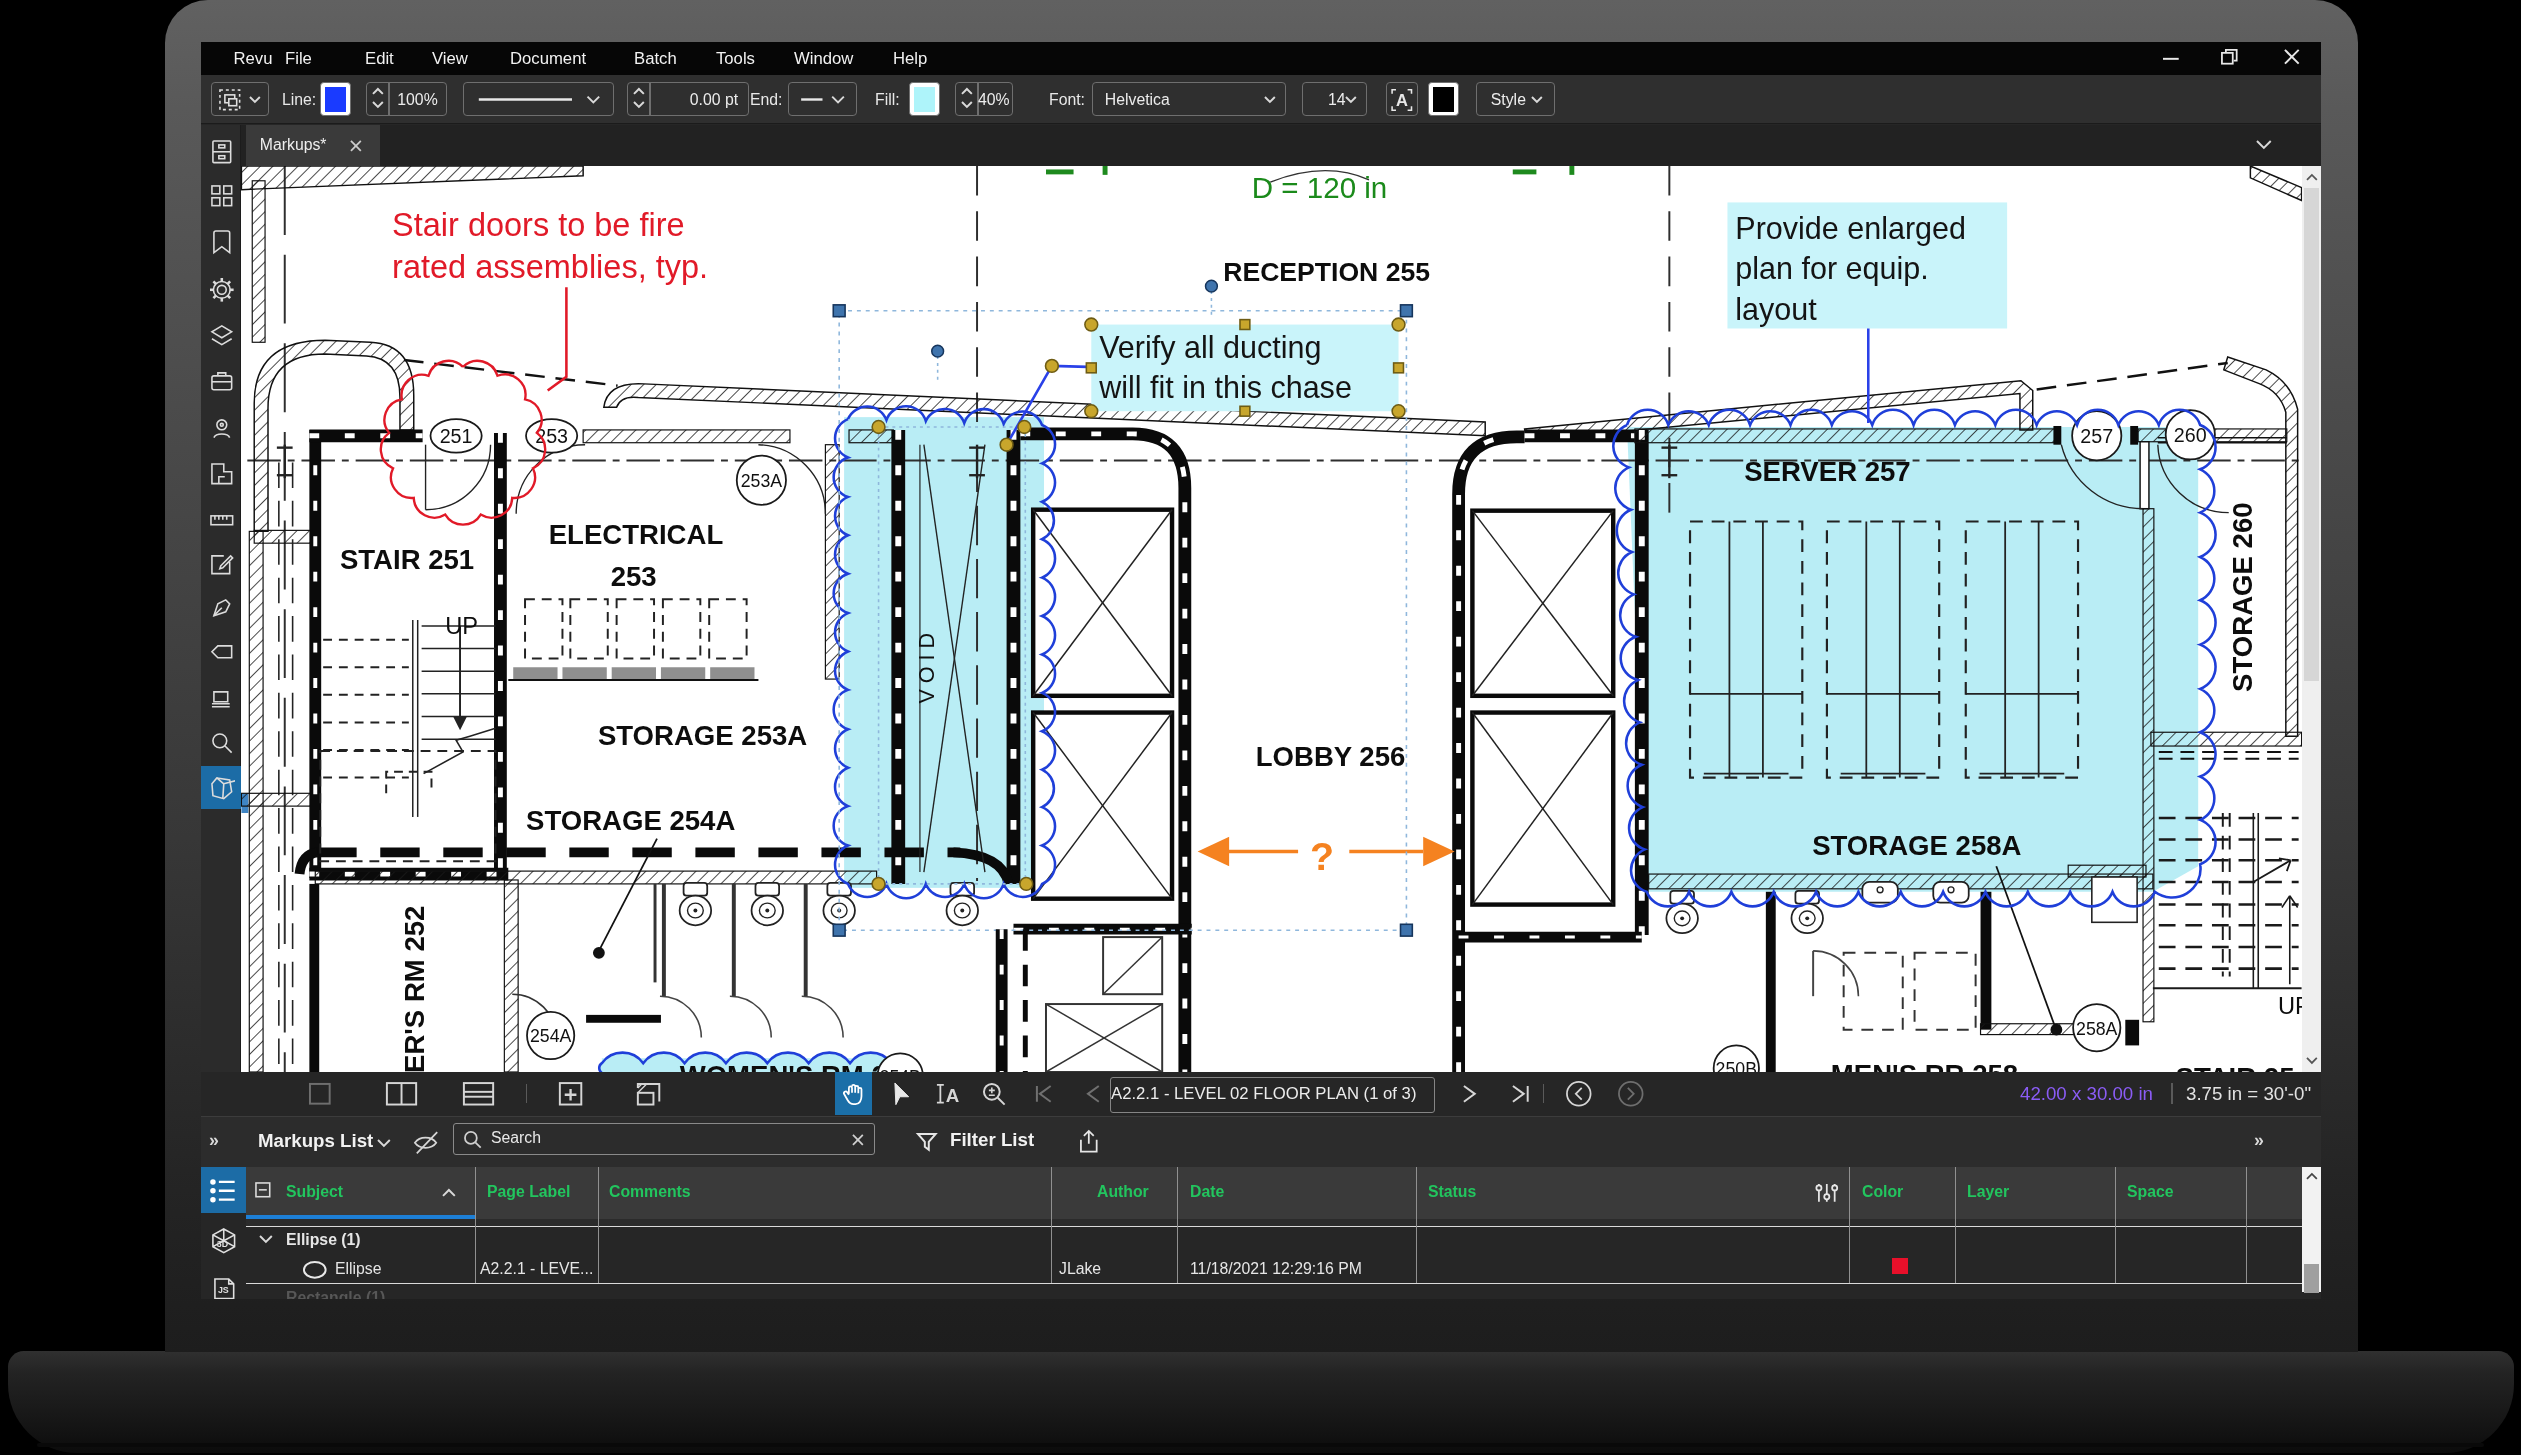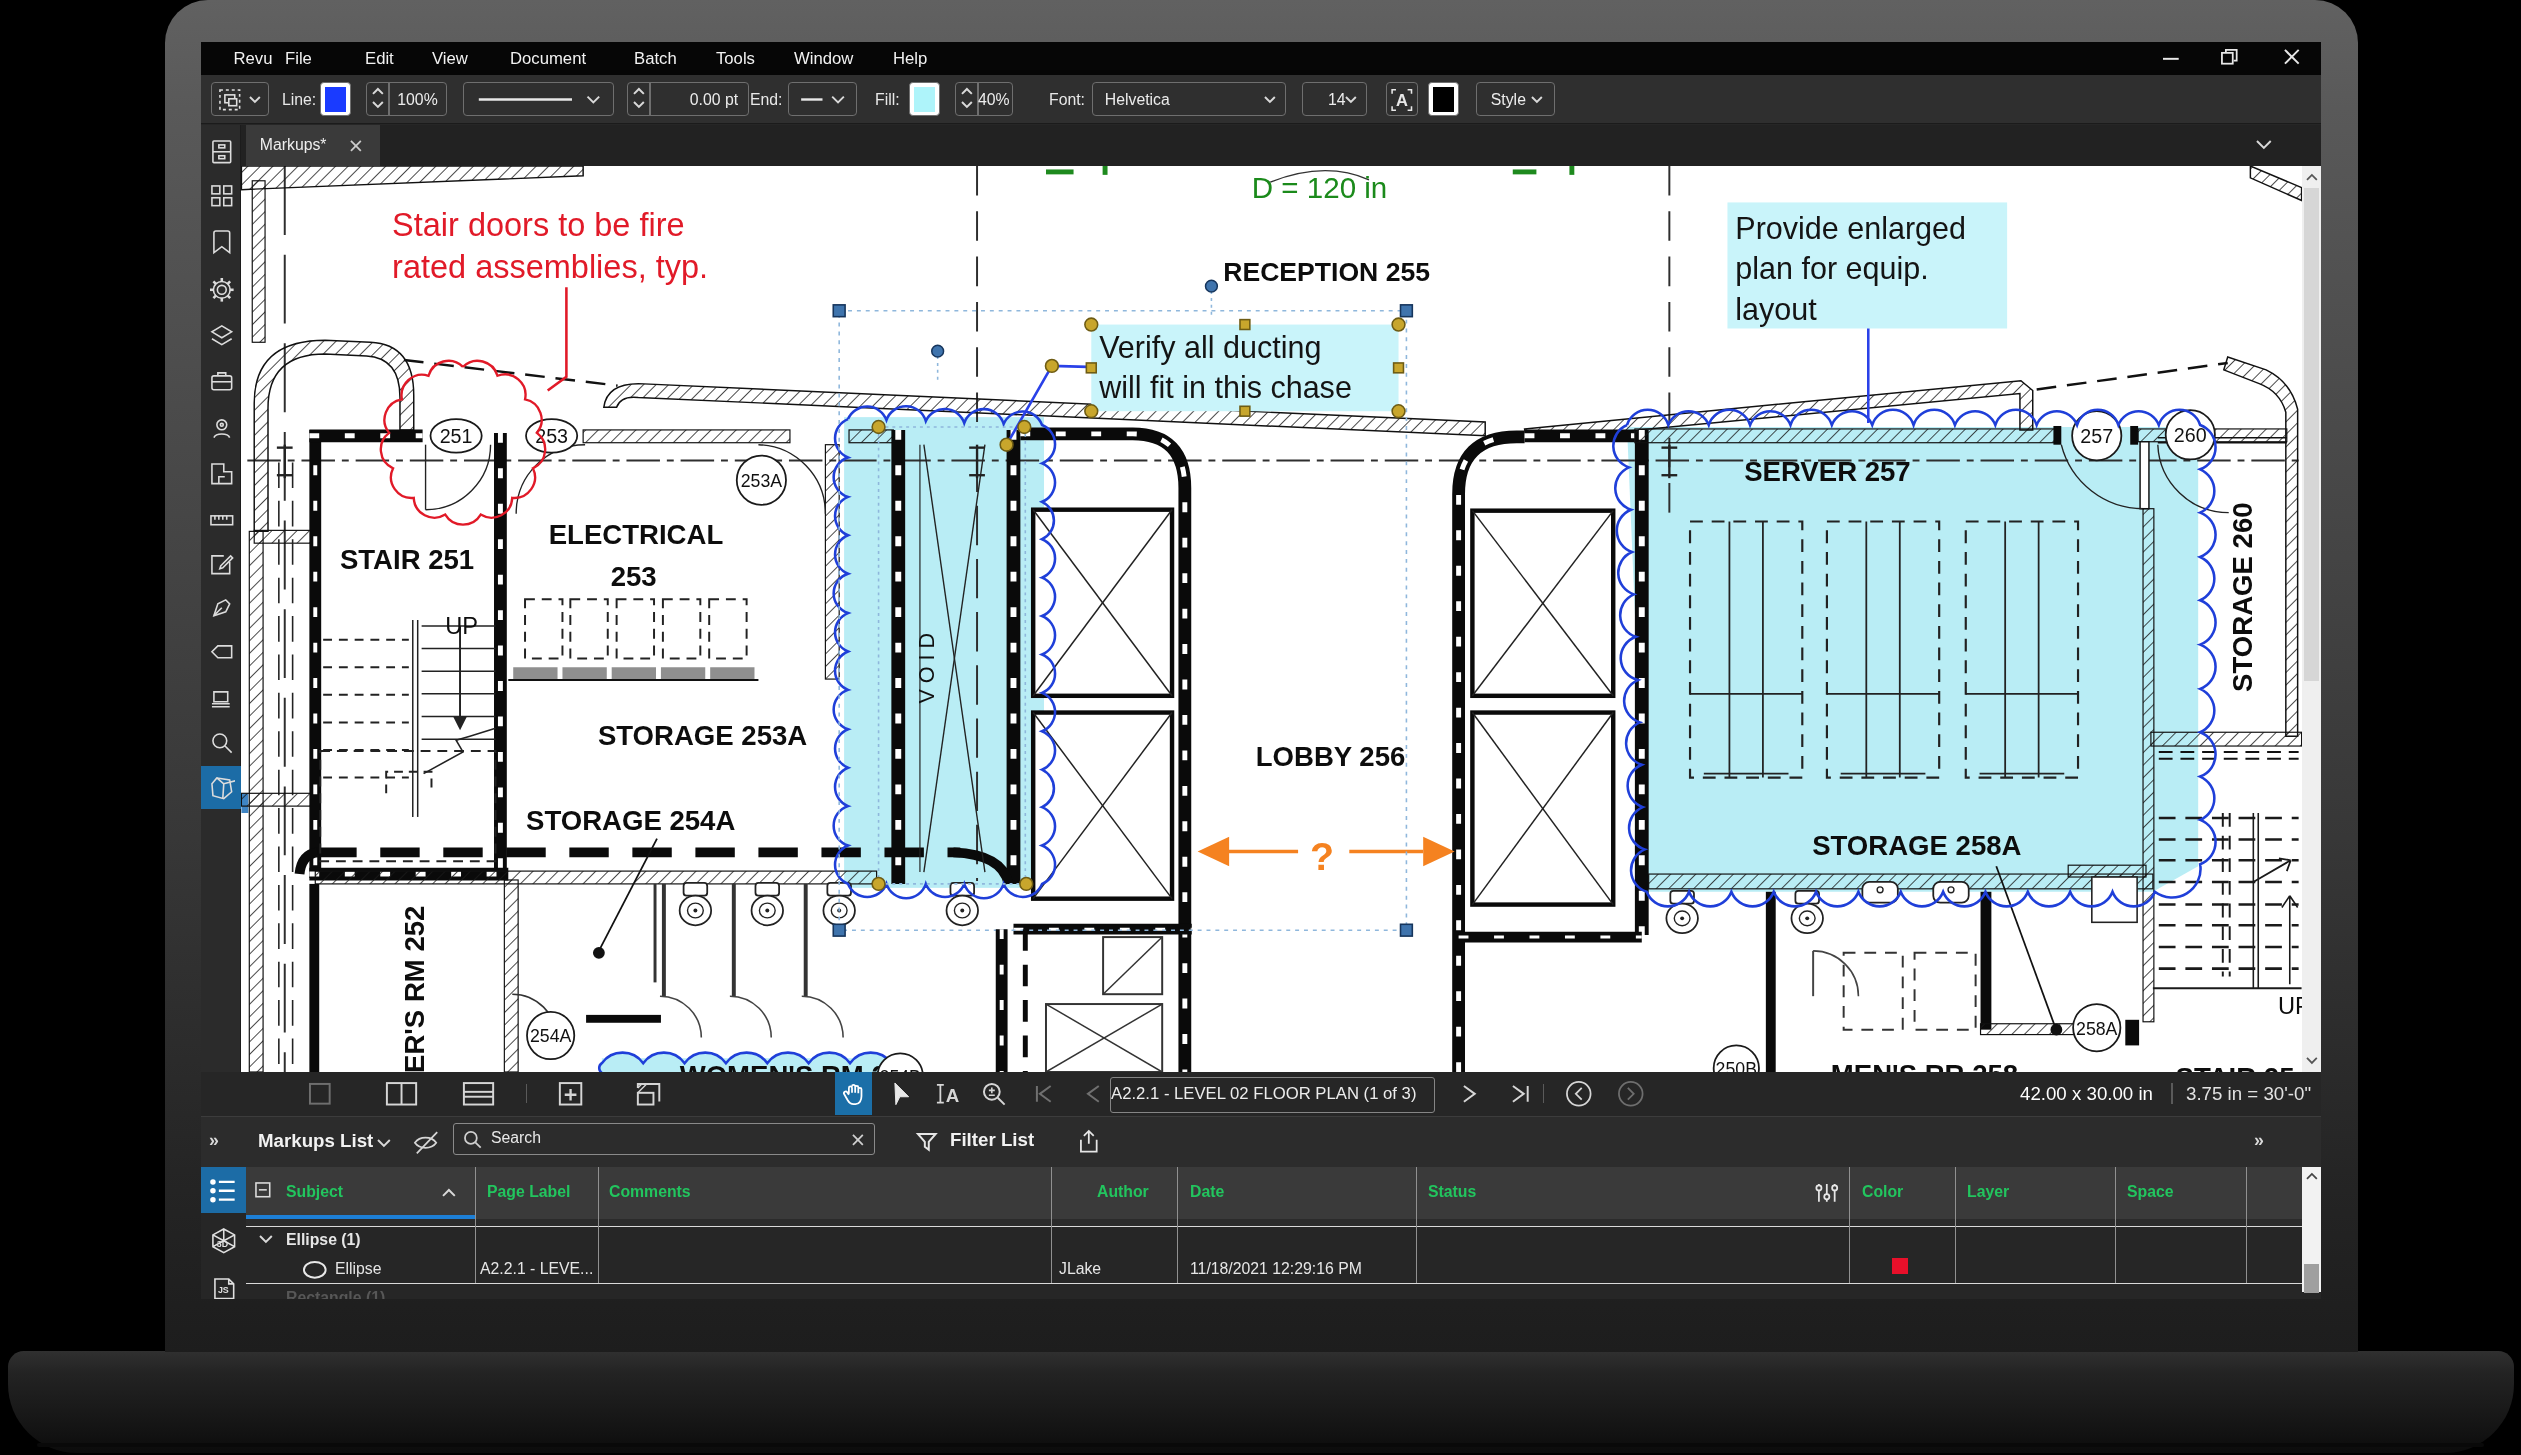--- a/index.html
+++ b/index.html
@@ -999,21 +999,21 @@
         <circle cx="15" cy="15" r="12"></circle>
         <path d="M12,9 l6,6 -6,6"></path>
         <line x1="1017" y1="944" x2="1017" y2="1089" stroke="#0a0a0a" stroke-width="12"></line>
         <line x1="1017" y1="944" x2="1017" y2="1089" stroke="#fff" stroke-width="4" stroke-dasharray="10 26"></line>
         <line x1="1041" y1="944" x2="1041" y2="1089" stroke="#0a0a0a" stroke-width="5" stroke-dasharray="22 14"></line>
         <text x="690" y="1102" fill="#0d0d0d" font-weight="bold" font-size="28">WOMEN'S RM 254</text>
         <ellipse cx="914" cy="1093" rx="23" ry="23" fill="#fff" stroke="#1a1a1a" stroke-width="1.8"></ellipse>
         <text x="914" y="1100" font-size="18" fill="#111" text-anchor="middle">254B</text>
         <rect x="595" y="1031" width="76" height="8" fill="#0a0a0a"></rect>
       </svg>
-    <div class="abs" style="left:1675px;top:10.8px;width:277px;text-align:right;color:#ffffff;font-size:18.7px;">42.00 x 30.00 in</div>
+    <div class="abs" style="left:1675px;top:10.8px;width:277px;text-align:right;color:#8b5cf6;font-size:18.7px;">42.00 x 30.00 in</div>
     <div class="abs" style="left:1970px;top:10.8px;width:2px;height:21.7px;background:#5a5a5a;"></div>
     <div class="abs" style="left:1985px;top:10.8px;color:#e2e2e2;font-size:18.7px;">3.75 in = 30'-0"</div>
   </div>
 
   <div class="abs" id="mheader" style="left:0;top:1074px;width:2120px;height:51px;background:#2c2c2c;border-top:1px solid #3c3c3c;">
     <div class="abs" style="left:7.9px;top:12.8px;color:#d8d8d8;font-size:17.7px;font-weight:bold;">»</div>
     <div class="abs" style="left:57px;top:12.8px;color:#f2f2f2;font-size:18.7px;font-weight:bold;">Markups List</div>
     <svg class="abs" style="left:175px;top:20.7px;" width="15.8" height="10.8" viewBox="0 0 16 11">
         <path class="chev" d="M2,2 L8,8 L14,2"></path>
         <line x1="1017" y1="944" x2="1017" y2="1089" stroke="#0a0a0a" stroke-width="12"></line>

